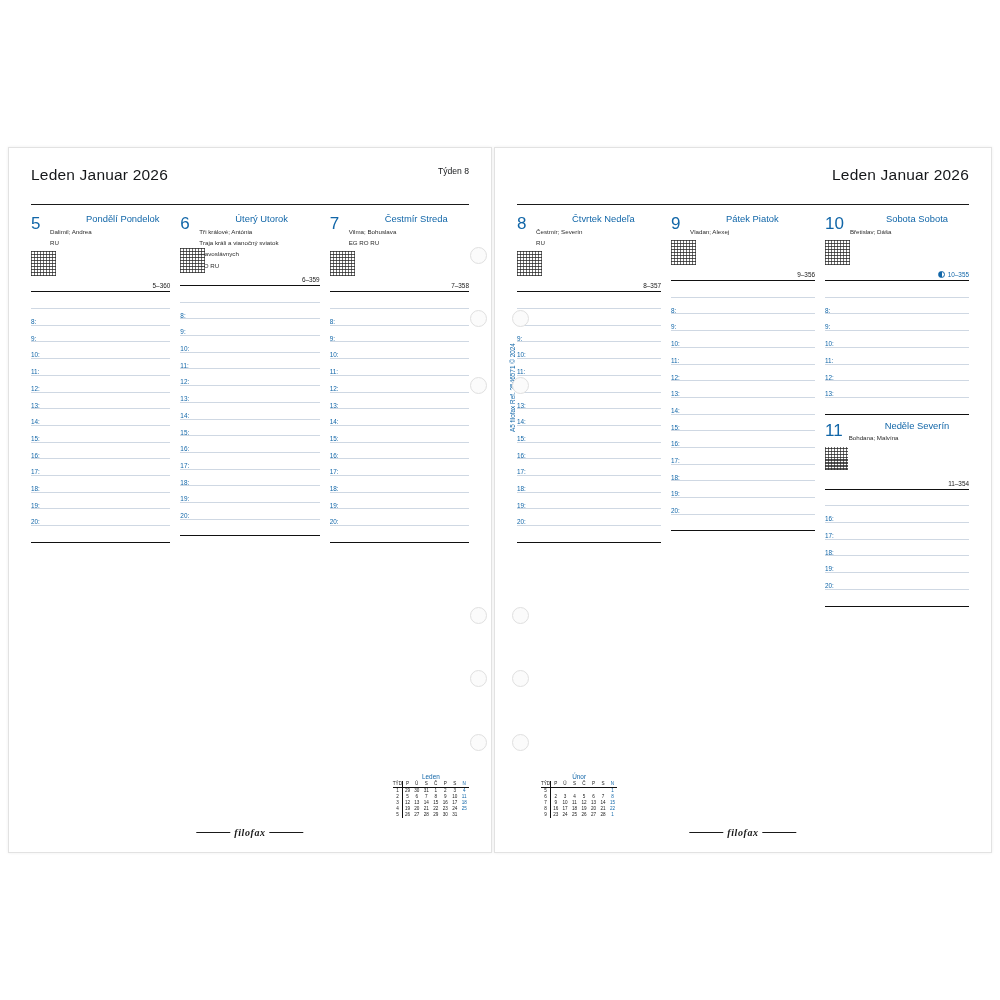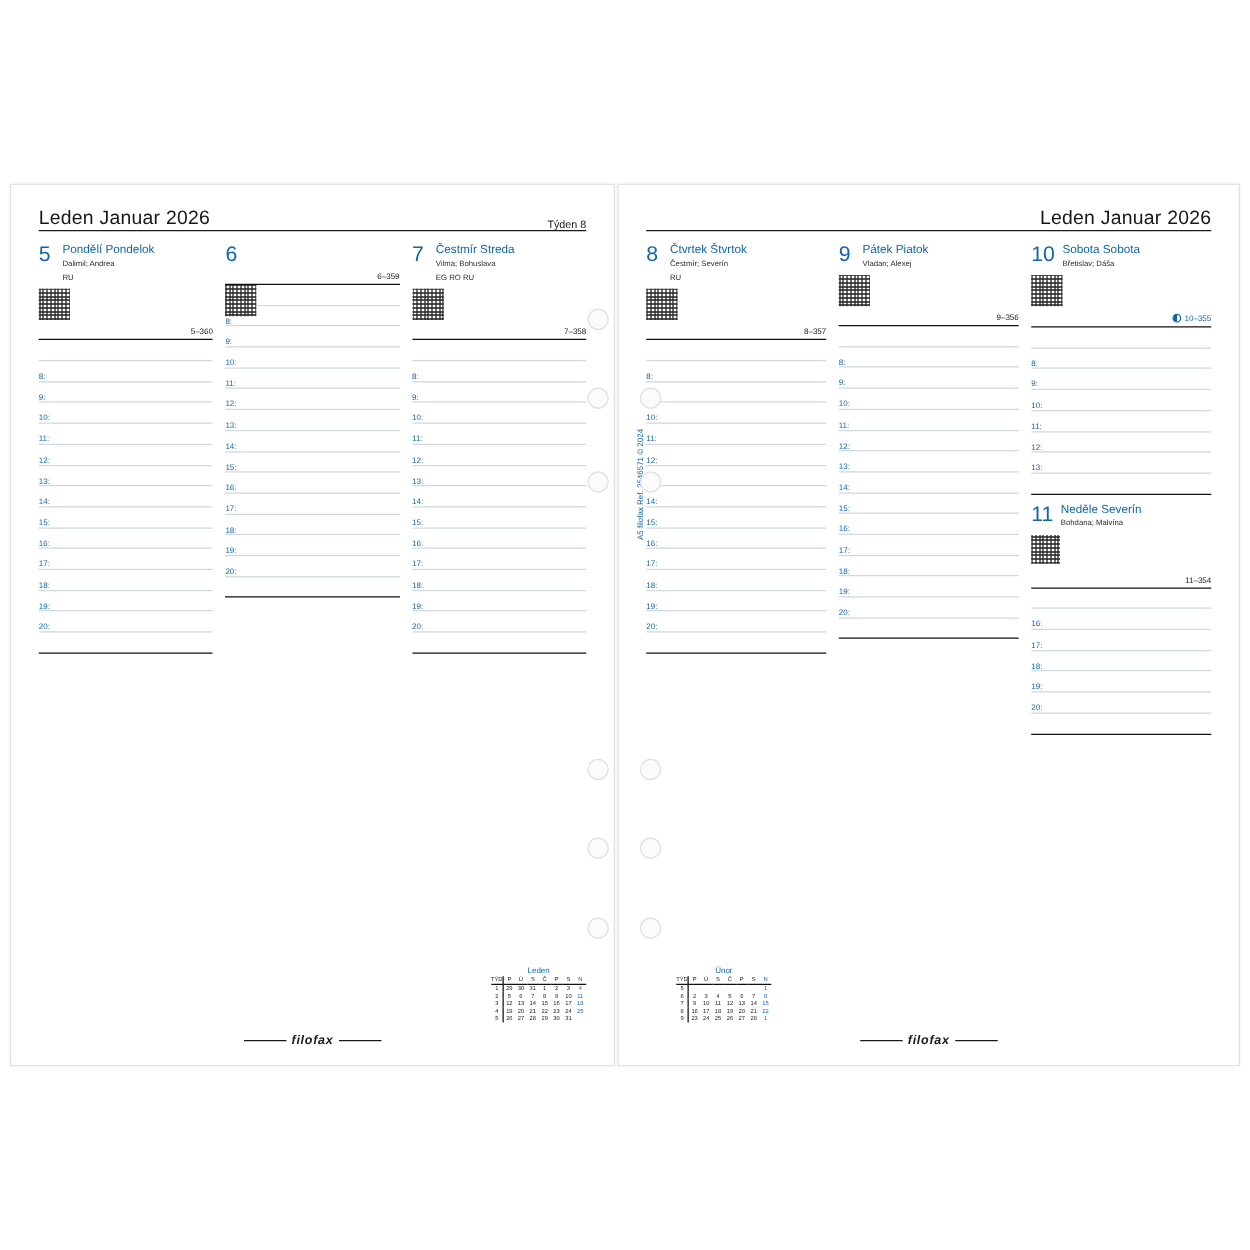--- a/index.html
+++ b/index.html
@@ -24,40 +24,40 @@
     border: 1px solid #e2e2e2;
     box-shadow: 0 0 3px rgba(0,0,0,0.07);
   }
   .sheet.left  { left: 8px;  width: 484px; }
   .sheet.right { left: 494px; width: 498px; }
 
   .inner { position: absolute; inset: 0; padding: 18px 22px 10px 22px; }
 
   
   .pg-head {
-    display: flex; align-items: flex-end; justify-content: space-between;
+    display: flex; align-items: flex-start; justify-content: space-between;
     border-bottom: 1.6px solid #1a1a1a;
-    padding-bottom: 0;
+    padding-bottom: 20px;
   }
   .pg-title {
     font-size: 15.5px; color: #15171a; letter-spacing: .2px; font-weight: 400;
   }
   .pg-week { font-size: 8.6px; color: #15171a; }
 
   
   .cols { display: flex; gap: 10px; margin-top: 9px; }
   .col { flex: 1 1 0; min-width: 0; position: relative; }
 
   .day-head { display: flex; gap: 6px; align-items: flex-start; }
   .day-num {
     font-size: 17px; color: #1166a8; line-height: 1; padding-top: 1px;
     font-weight: 400; min-width: 13px;
   }
   .day-meta { min-width: 0; }
-  .day-name { font-size: 9.4px; color: #1166a8; line-height: 1.15; }
+  .day-name { font-size: 9.4px; color: #1166a8; line-height: 1.15; margin-left: 36px; }
   .names { font-size: 6.2px; color: #2b2b2b; line-height: 1.5; margin-top: 2px; }
 
   .qr {
     width: 25px; height: 25px; margin-top: 4px;
     background-color: #fff;
     background-image:
       repeating-linear-gradient(0deg, #3a3a3a 0 1.5px, transparent 1.5px 3px),
       repeating-linear-gradient(90deg, #565656 0 1.5px, #ffffff 1.5px 3px);
     background-blend-mode: multiply;
     opacity: .85;
@@ -96,21 +96,21 @@
   }
   .minical th { border-bottom: .6px solid #111; }
   .minical td.wk { border-right: .6px solid #111; }
   .minical th.wk { border-right: .6px solid #111; }
   .minical td.sun { color: #1166a8; }
   .minical .hdr-sun { color: #1166a8; }
 
   
   .brand {
     position: absolute; bottom: 14px; left: 50%; transform: translateX(-50%);
-    font-family: Liberation Sans, sans-serif;
+    font-family: Liberation Serif, serif;
     font-style: italic; font-weight: bold; font-size: 10px; color: #1a1a1a;
     letter-spacing: .6px;
     display: flex; align-items: center; gap: 4px;
   }
   .brand .bar { display:block; width: 34px; height: 1px; background: #1a1a1a; }
 
   
   .spine {
     position: absolute; left: 509px; top: 432px;
     transform-origin: left top; transform: rotate(-90deg);
@@ -164,20 +164,27 @@
             <div class="row">18:</div>
             <div class="row">19:</div>
             <div class="row">20:</div>
             <div class="row last plain">&nbsp;</div>
           </div>
         </div>
 
         <div class="col">
           <div class="day-head">
             <div class="day-num">6</div>
+            <div class="day-meta">
+              <div class="day-name">Úterý Utorok</div>
+              <div class="names">Tři králové; Antónia</div>
+              <div class="names hol">Traja králi a vianočný sviatok</div>
+              <div class="names hol">pravoslávnych</div>
+              <div class="names hol">RO RU</div>
+            </div>
           </div>
           <div class="qr" style="position:absolute; left:0; top:30px;"></div>
           <div class="doy" style="margin-top:6px;">6–359</div>
           <div class="rows">
             <div class="row plain">&nbsp;</div>
             <div class="row">8:</div>
             <div class="row">9:</div>
             <div class="row">10:</div>
             <div class="row">11:</div>
             <div class="row">12:</div>
@@ -306,21 +313,21 @@
         <div class="pg-week" style="visibility:hidden;">.</div>
         <div class="pg-title">Leden Januar 2026</div>
       </div>
 
       <div class="cols">
 
         <div class="col">
           <div class="day-head">
             <div class="day-num">8</div>
             <div class="day-meta">
-              <div class="day-name">Čtvrtek Štvrtok</div>
+              <div class="day-name">Čtvrtek Nedeľa</div>
               <div class="names">Čestmír; Severín</div>
               <div class="names hol">RU</div>
             </div>
           </div>
           <div class="qr"></div>
           <div class="doy" style="margin-top:6px;">8–357</div>
           <div class="rows">
             <div class="row plain">&nbsp;</div>
             <div class="row">8:</div>
             <div class="row">9:</div>

